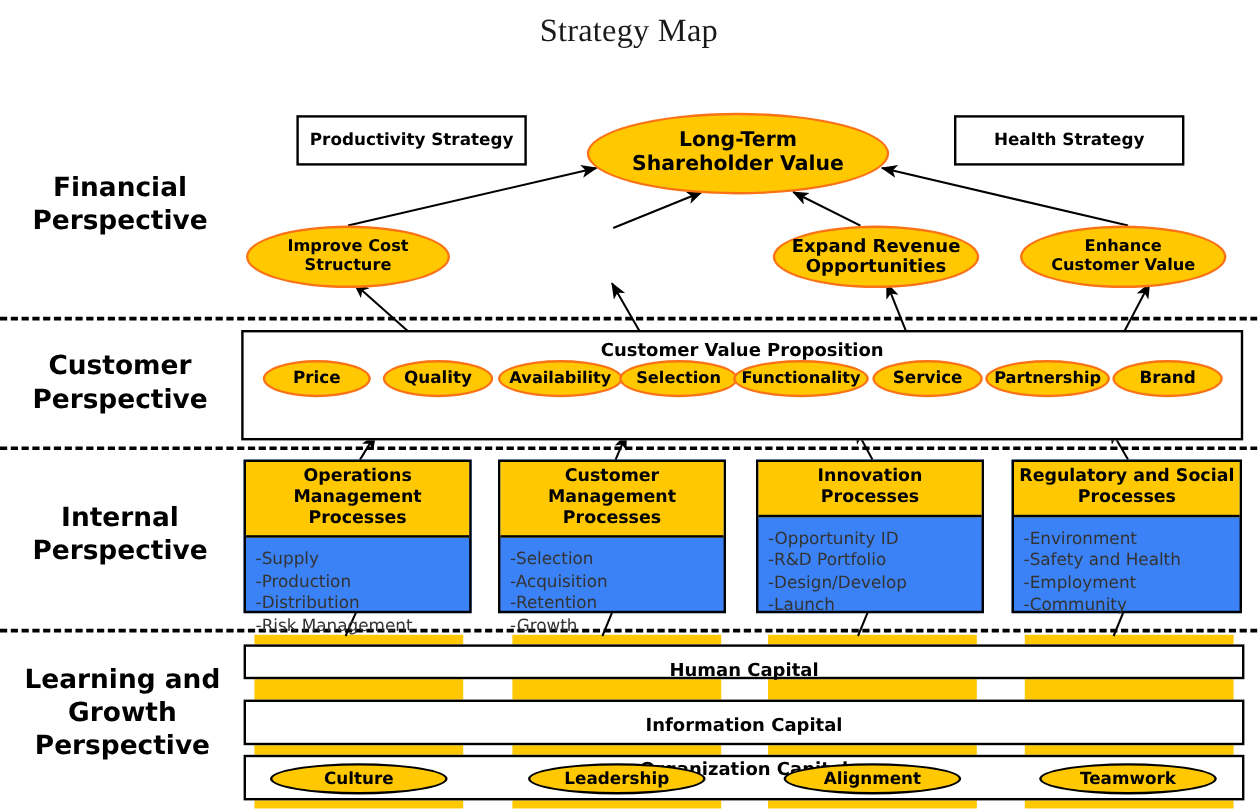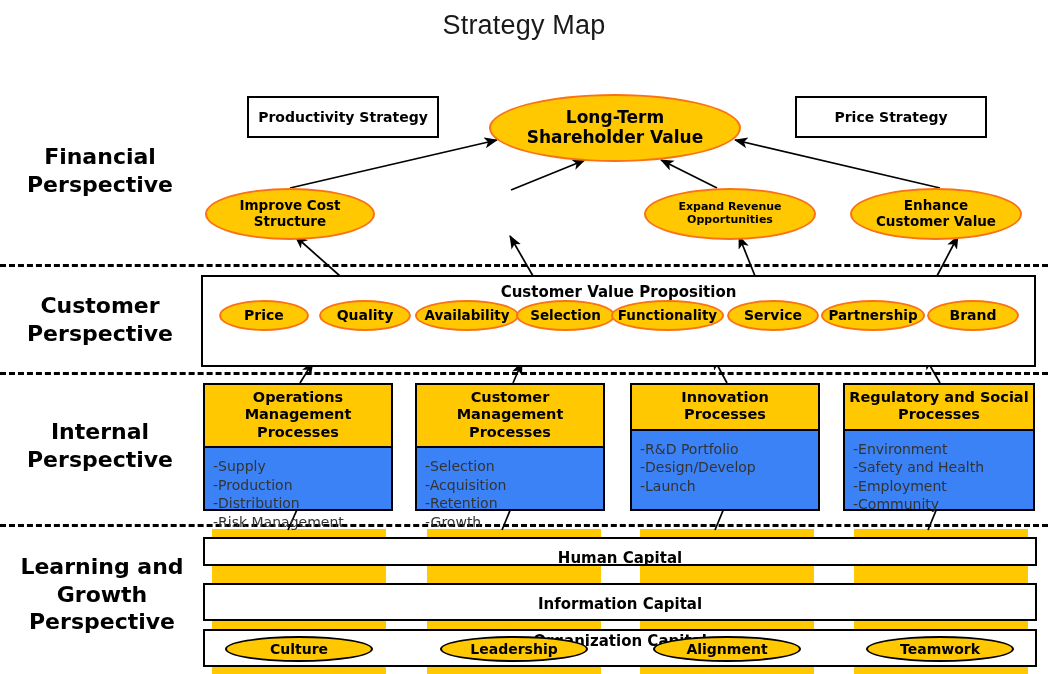--- a/index.html
+++ b/index.html
@@ -4,21 +4,21 @@
 <style>
   html,body{margin:0;padding:0;background:#ffffff;}
   body{width:1048px;height:674px;font-family:"DejaVu Sans","Liberation Sans",sans-serif;}
   #root{position:relative;width:1048px;height:674px;overflow:hidden;background:#fff;}
 
   #svg-layer{position:absolute;left:0;top:0;width:1048px;height:674px;pointer-events:none;z-index:5;}
 
   .title{
     position:absolute;left:0;top:10px;width:1048px;text-align:center;
     font-size:27px;font-weight:400;color:#1a1a1a;letter-spacing:0.2px;
-    font-family:Liberation Sans, sans-serif;
+    font-family:Liberation Serif, serif;
   }
 
   .persp-label{
     position:absolute;text-align:center;font-weight:bold;color:#000;
     font-size:22px;line-height:1.25;font-family:"DejaVu Sans","Liberation Sans",sans-serif;
   }
 
   .divider{position:absolute;left:0;width:1048px;height:0;border-top:3px dashed #000;z-index:6;}
 
   
@@ -96,35 +96,35 @@
     <div style="white-space:pre-line">Learning and
 Growth
 Perspective</div>
   </div>
 
   <div class="cap-box" style="left:247px;top:96px;width:192px;height:42px">
     <span>Productivity Strategy</span>
   </div>
 
   <div class="cap-box" style="left:795px;top:96px;width:192px;height:42px">
-    <span>Price Strategy</span>
+    <span>Health Strategy</span>
   </div>
 
   <div class="oval" style="left:489px;top:94px;width:252px;height:68px;font-size:17px">
     <span style="white-space:pre-line">Long-Term
 Shareholder Value</span>
   </div>
 
   <div class="oval" style="left:205px;top:188px;width:170px;height:52px;font-size:13.5px">
     <span style="white-space:pre-line">Improve Cost
 Structure</span>
   </div>
 
 
-  <div class="oval" style="left:644px;top:188px;width:172px;height:52px;font-size:11px">
+  <div class="oval" style="left:644px;top:188px;width:172px;height:52px;font-size:15px">
     <span style="white-space:pre-line">Expand Revenue
 Opportunities</span>
   </div>
 
   <div class="oval" style="left:850px;top:188px;width:172px;height:52px;font-size:13.5px">
     <span style="white-space:pre-line">Enhance
 Customer Value</span>
   </div>
 
   <div class="cvp-box" style="left:201px;top:275px;width:835px;height:92px">
@@ -179,20 +179,21 @@
       <div>-Acquisition</div>
       <div>-Retention</div>
       <div>-Growth</div>
     </div>
   </div>
 
   <div class="proc-box" style="left:630px;top:383px;width:190px;height:128px">
     <div class="proc-head" style="white-space:pre-line">Innovation
 Processes</div>
     <div class="proc-body">
+      <div>-Opportunity ID</div>
       <div>-R&amp;D Portfolio</div>
       <div>-Design/Develop</div>
       <div>-Launch</div>
     </div>
   </div>
 
   <div class="proc-box" style="left:843px;top:383px;width:192px;height:128px">
     <div class="proc-head" style="white-space:pre-line">Regulatory and Social
 Processes</div>
     <div class="proc-body">

